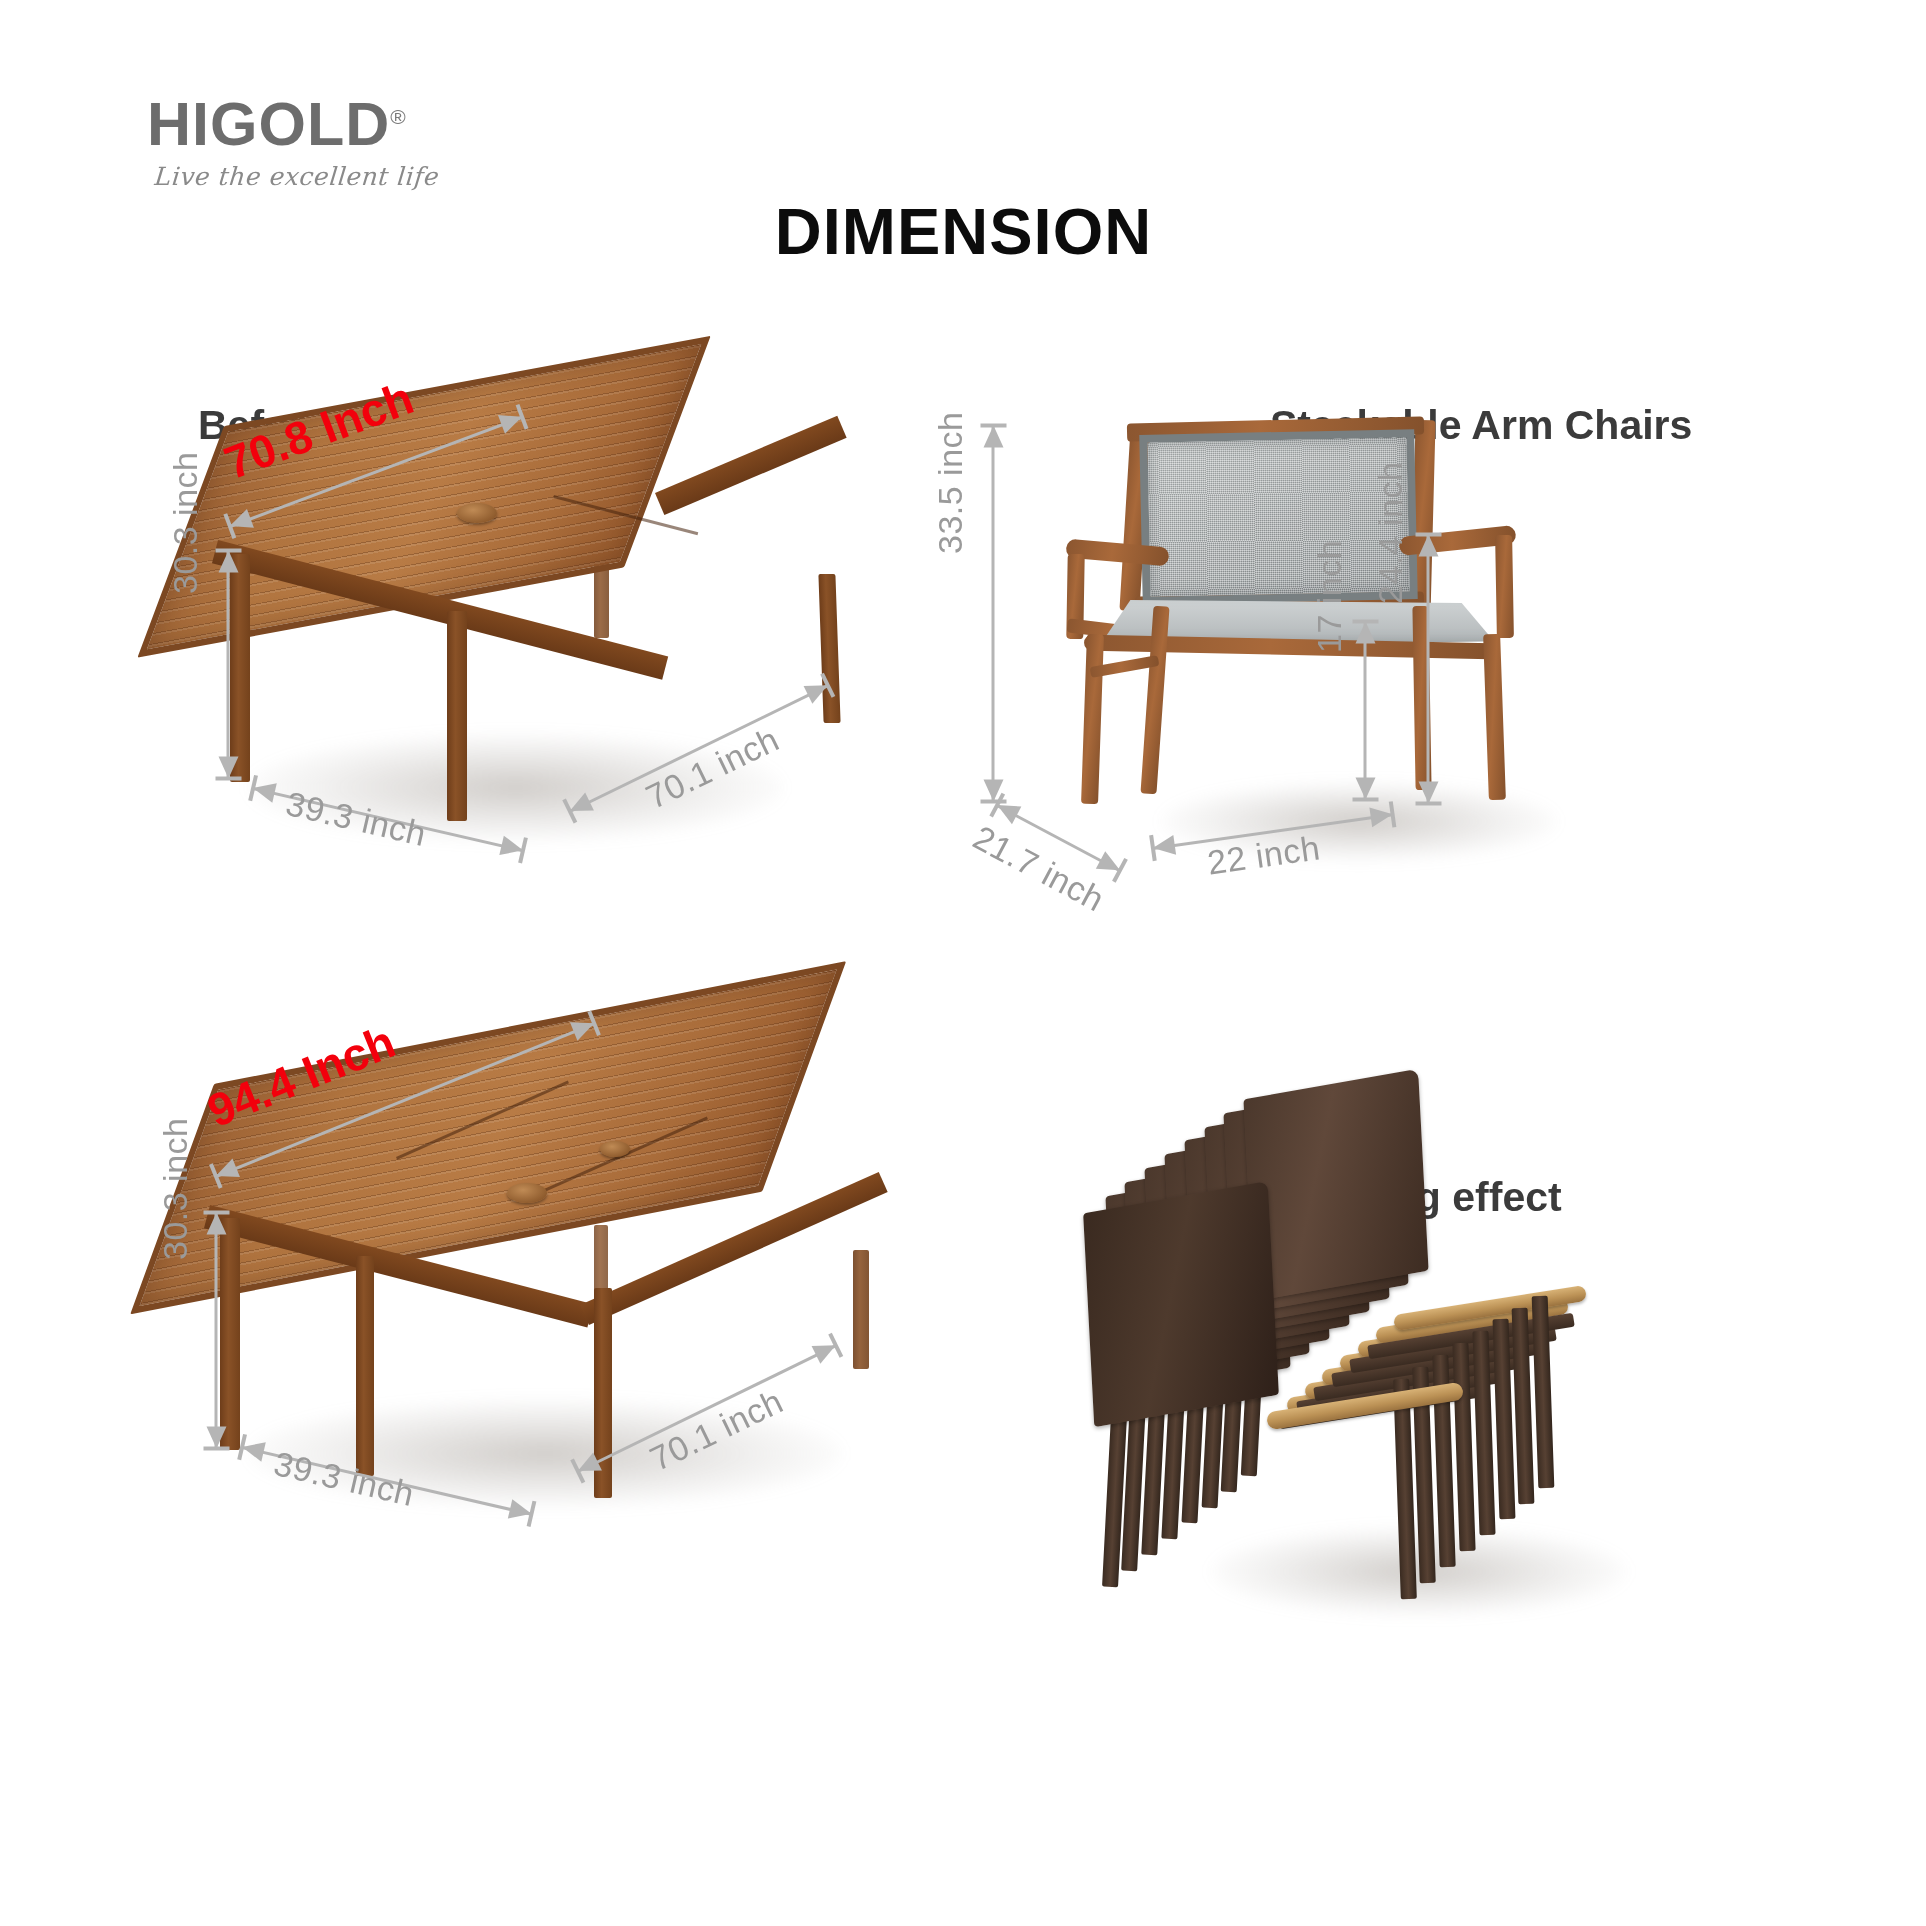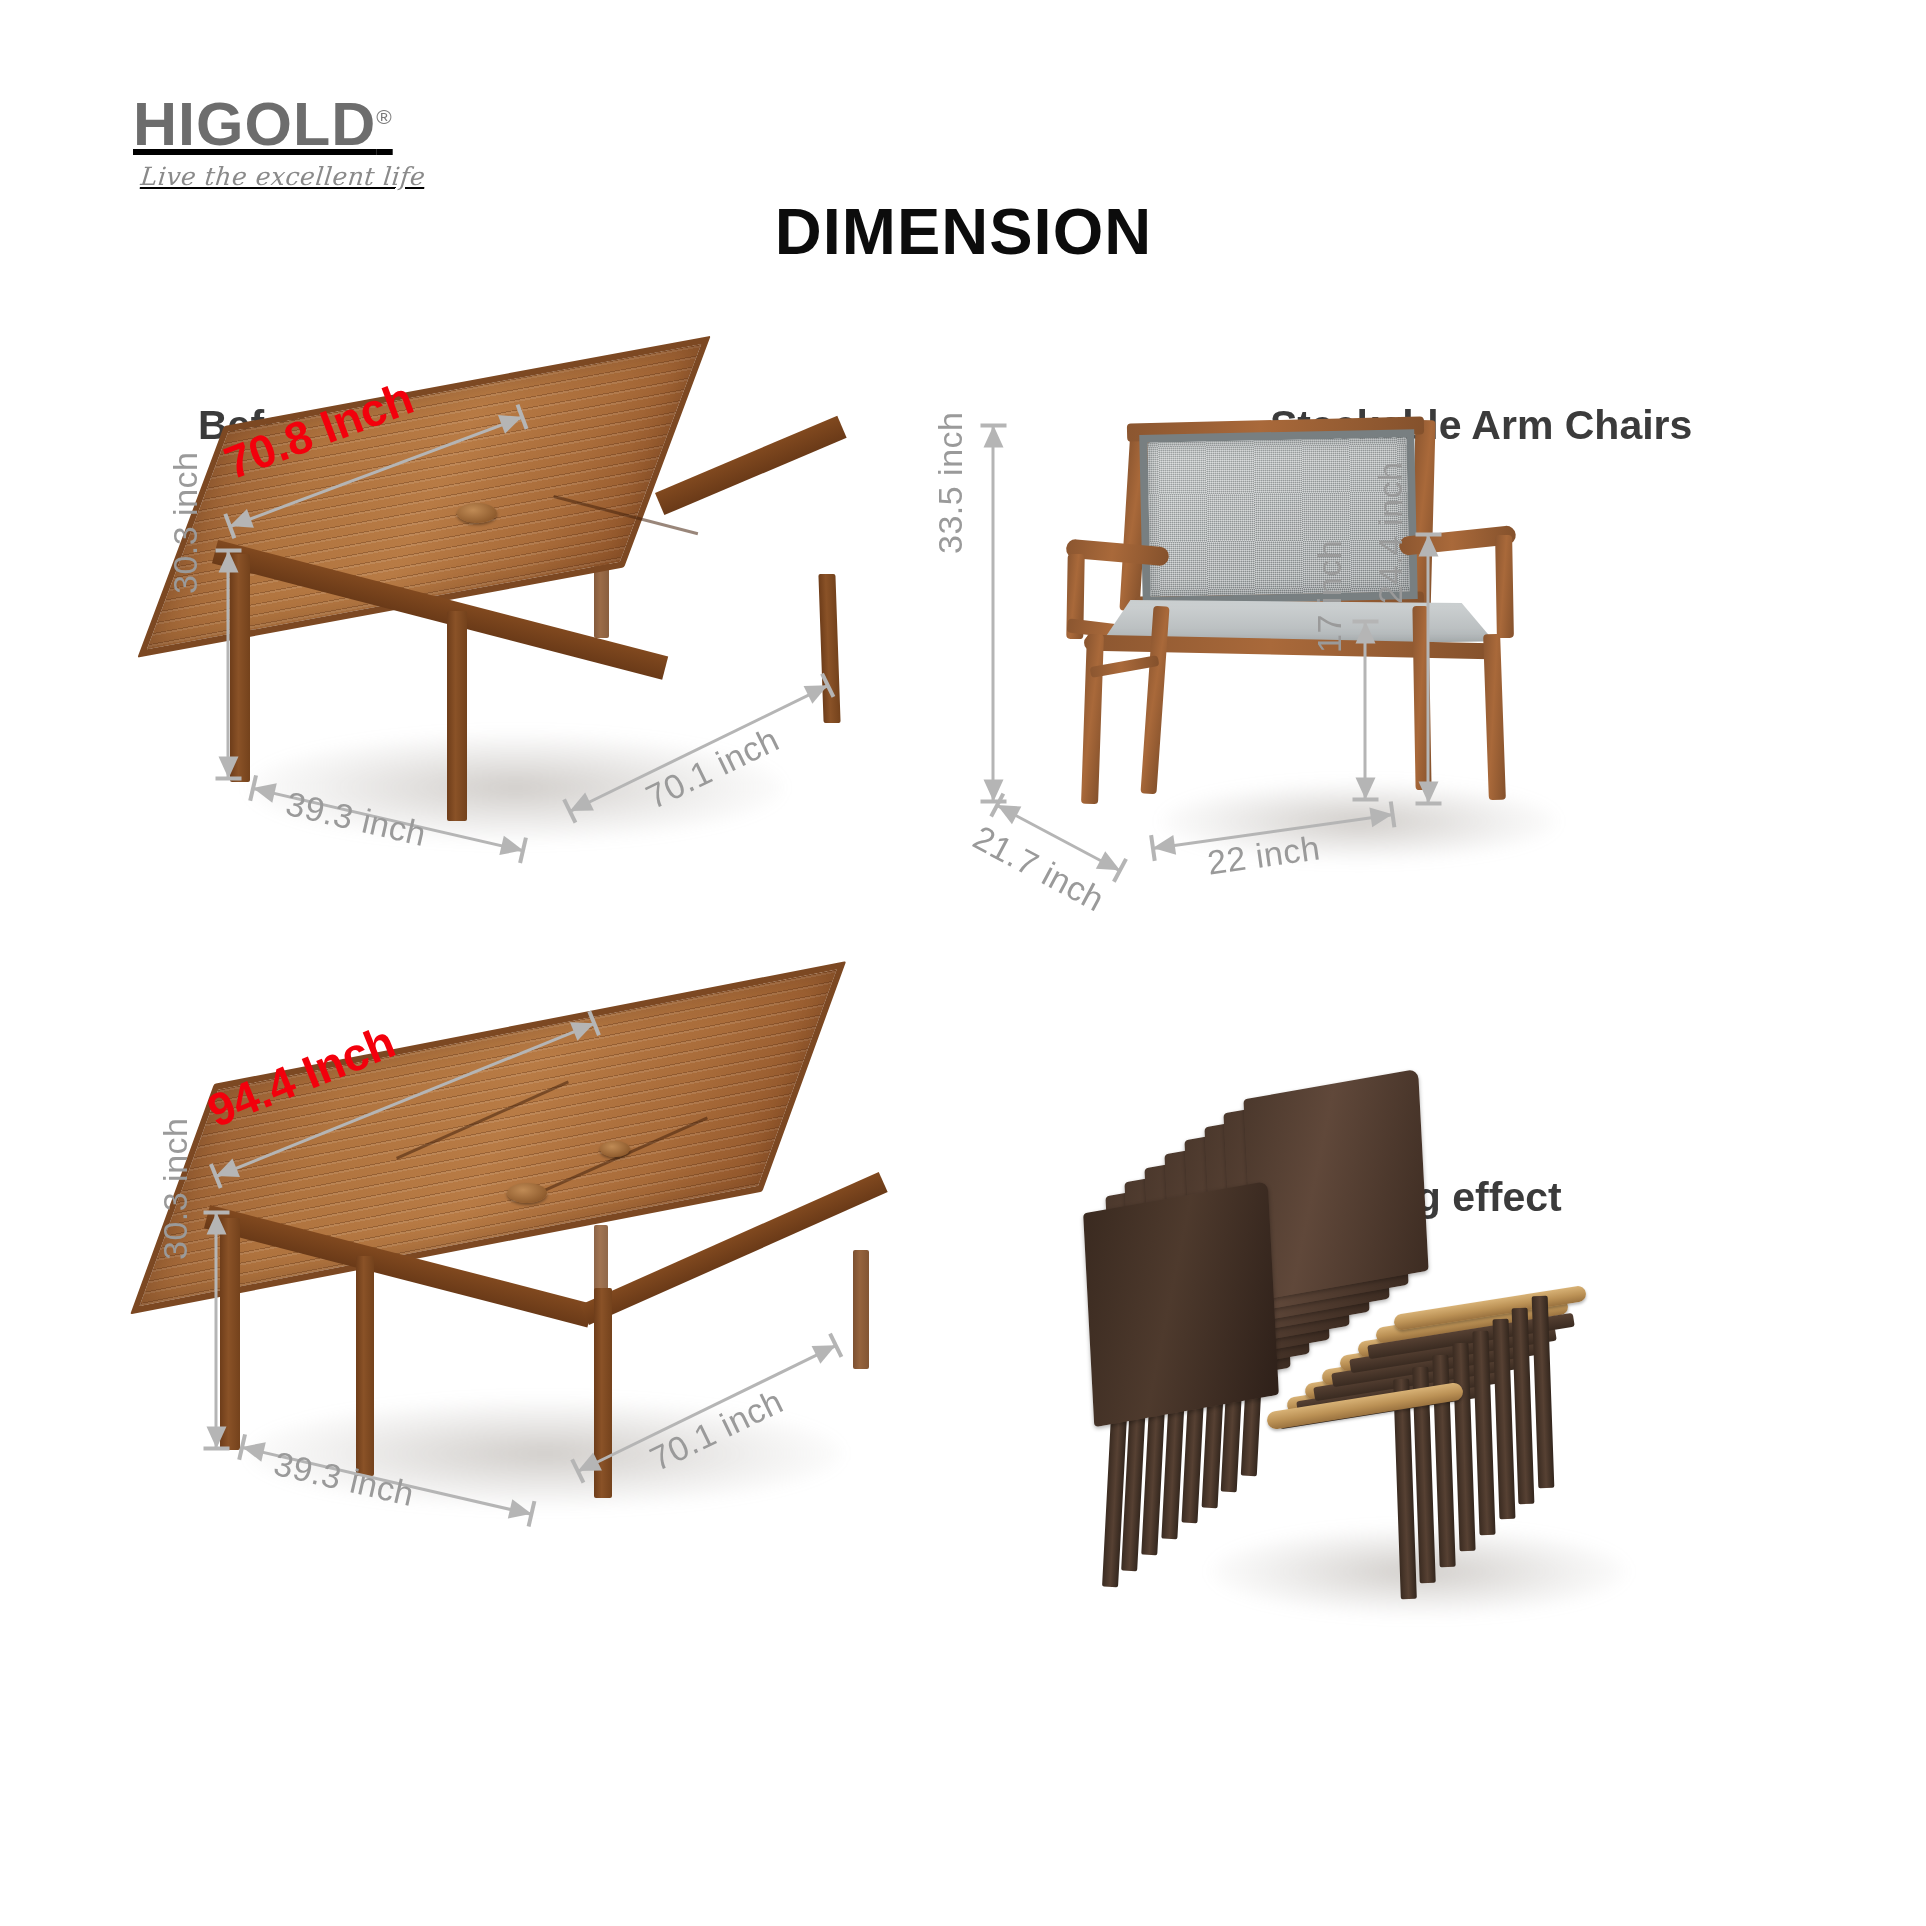--- a/index.html
+++ b/index.html
@@ -5,21 +5,21 @@
   * { box-sizing: border-box; margin:0; padding:0; }
   html,body { width:1927px; height:1927px; }
   body {
     background:#ffffff;
     font-family:"Liberation Sans", sans-serif;
     position:relative;
     overflow:hidden;
   }
 
   
-  #logo { position:absolute; left:133px; top:94px; width:317px; height:109px;text-decoration:underline; }
+  #logo { position:absolute; left:147px; top:94px; width:317px; height:109px; }
   #logo .word {
     font-size:61px; font-weight:bold; letter-spacing:1px;
     color:#6d6d6d; line-height:1; font-family:"Liberation Sans", sans-serif;
   }
   #logo .reg {
     font-size:21px; vertical-align:super; font-weight:normal; color:#7a7a7a;
   }
   #logo .tag {
     font-family:"DejaVu Serif", serif;
     font-style:italic; font-size:25px; color:#8a8a8a;

